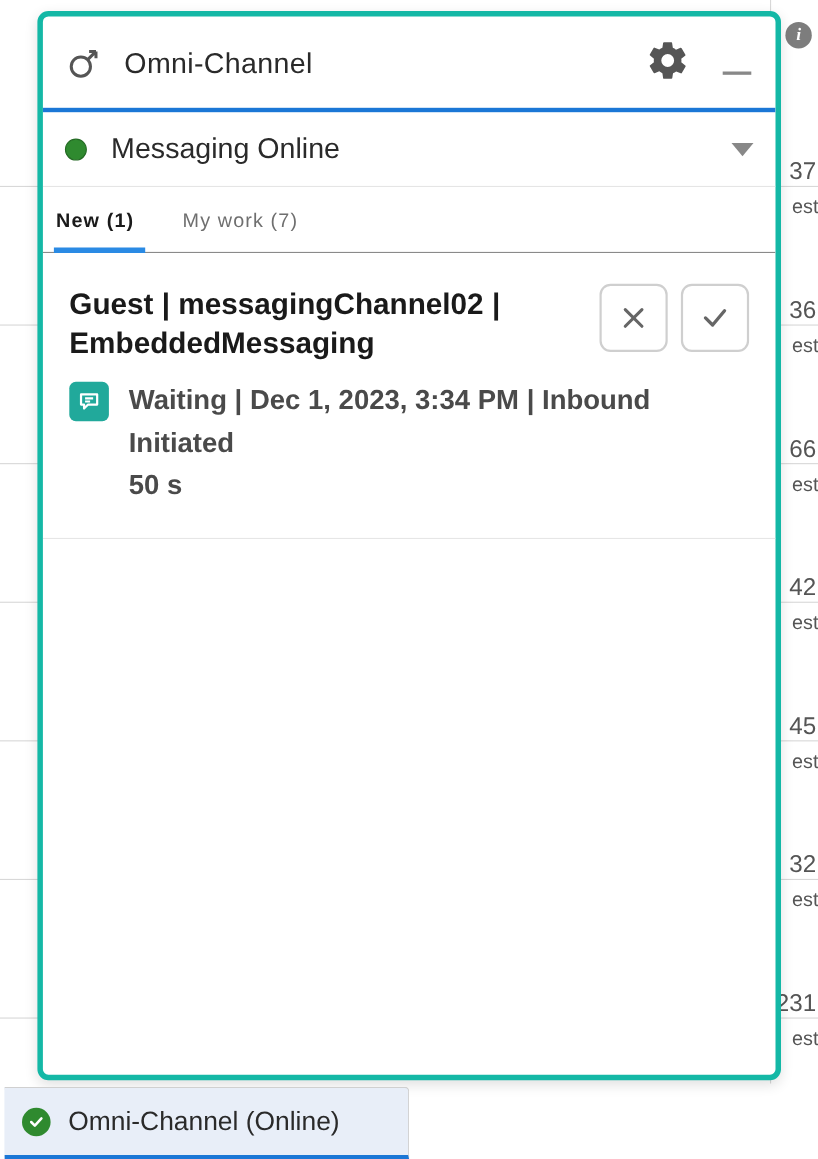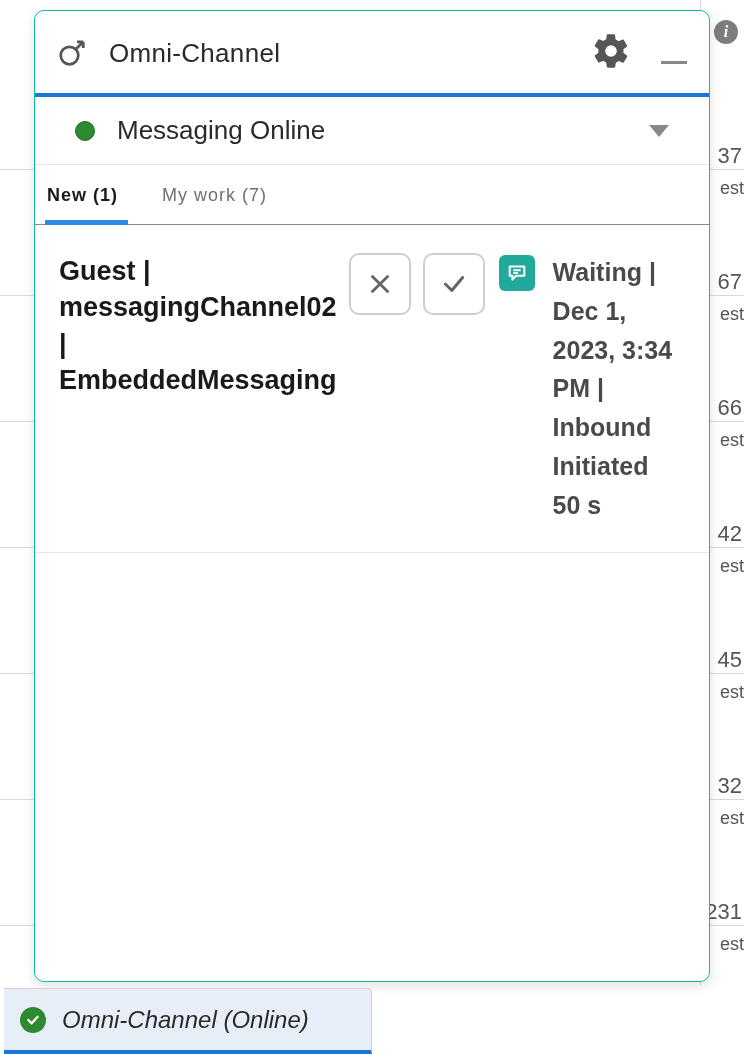--- a/index.html
+++ b/index.html
@@ -47,21 +47,21 @@
       font-family: Georgia, serif;
     }
 
     .panel {
       position: absolute;
       top: 10px;
       left: 34px;
       width: 676px;
       height: 972px;
       background: #fff;
-      border: 1px solid #14b8a6;
+      border: 5px solid #14b8a6;
       border-radius: 10px;
       box-shadow: 0 4px 12px rgba(0,0,0,0.12);
       display: flex;
       flex-direction: column;
       overflow: hidden;
     }
 
     .panel-header {
       display: flex;
       align-items: center;
@@ -70,21 +70,21 @@
       gap: 22px;
     }
     .omni-icon { width: 30px; height: 30px; color: #555; }
     .panel-title { font-size: 26px; color: #2a2a2a; letter-spacing: 0.3px; flex: 1; }
     .gear-icon { width: 40px; height: 40px; color: #555; }
     .minimize-icon { width: 26px; border-bottom: 3px solid #888; margin-top: 18px; margin-left: 8px; }
 
     .status-bar {
       display: flex;
       align-items: center;
-      padding: 18px 40px;
+      padding: 18px 20px;
       gap: 22px;
       border-bottom: 1px solid #e5e5e5;
     }
     .status-dot {
       width: 20px; height: 20px; border-radius: 50%;
       background: #2f8a2f; border: 1px solid #246b24;
     }
     .status-label { font-size: 26px; color: #2a2a2a; flex: 1; }
     .chevron-down { width: 0; height: 0; border-left: 10px solid transparent; border-right: 10px solid transparent; border-top: 12px solid #888; }
 
@@ -106,20 +106,21 @@
       font-weight: 700;
       color: #1a1a1a;
       border-bottom: 5px solid #2a8ae4;
       margin-bottom: -1px;
     }
 
     .item {
       padding: 28px 24px 28px 24px;
       border-bottom: 1px solid #e6e6e6;
       display: flex;
+      flex-direction: column;
       gap: 14px;
     }
     .item-row1 { display: flex; align-items: flex-start; gap: 12px; }
     .item-title { font-size: 27px; font-weight: 700; color: #1a1a1a; line-height: 1.35; flex: 1; }
     .item-actions { display: flex; gap: 12px; }
     .action-btn {
       width: 62px; height: 62px;
       border: 2px solid #cfcfcf;
       border-radius: 10px;
       background: #fff;
@@ -154,33 +155,33 @@
       border-top-right-radius: 4px;
       display:flex;align-items:center;
       gap: 16px;
       padding: 0 16px;
     }
     .check-circle {
       width: 26px; height: 26px; border-radius: 50%;
       background: #2f8a2f; display:flex;align-items:center;justify-content:center;color:#fff;
     }
     .check-circle svg { width: 16px; height: 16px; }
-    .footer-label { font-size: 24px; color: #2a2a2a; font-style: italic; }
+    .footer-label { font-size: 24px; color: #2a2a2a; }
   </style>
 </head>
 <body>
 
 <div class="bg-grid">
   <div class="bg-col-right"></div>
   <div class="bg-row" style="top:44px">
       <span class="num">37</span>
       <span class="txt">est</span>
     </div>
   <div class="bg-row" style="top:170px">
-      <span class="num">67</span>
+      <span class="num">36</span>
       <span class="txt">est</span>
     </div>
   <div class="bg-row" style="top:296px">
       <span class="num">66</span>
       <span class="txt">est</span>
     </div>
   <div class="bg-row" style="top:422px">
       <span class="num">42</span>
       <span class="txt">est</span>
     </div>

